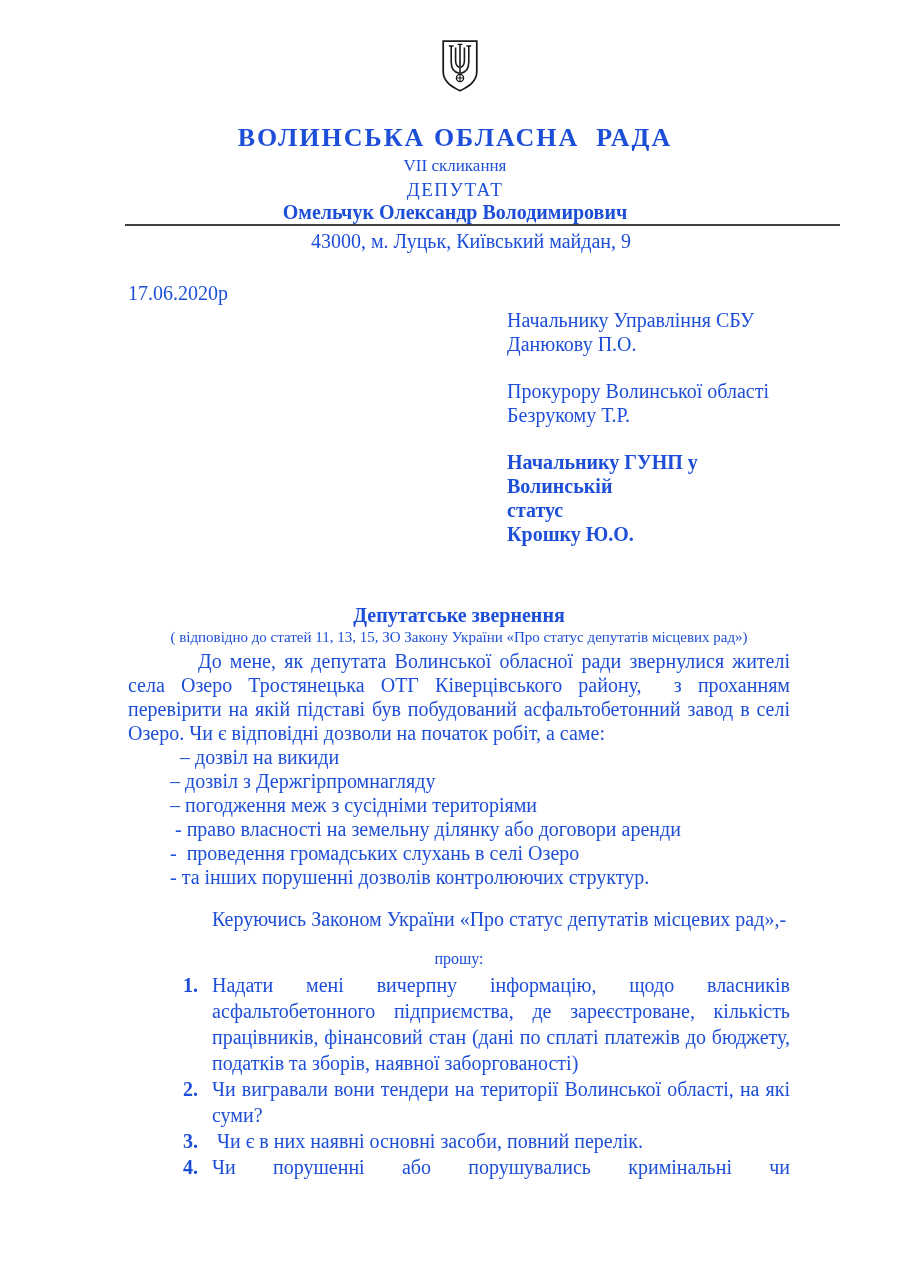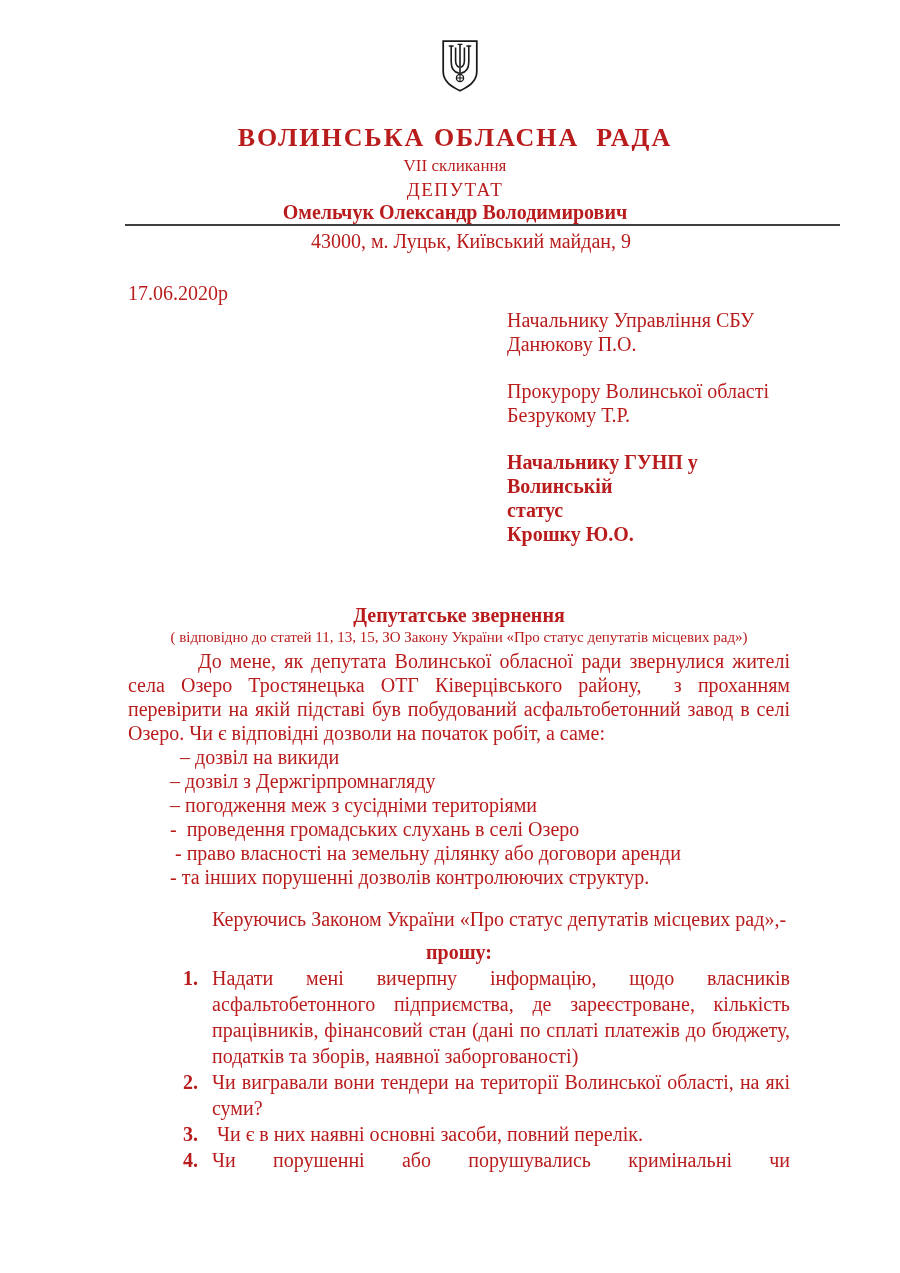--- a/index.html
+++ b/index.html
@@ -1,21 +1,21 @@
 <!DOCTYPE html>
 <html lang="uk"><head>
 <meta charset="utf-8">
 <style>
   html,body { margin:0; padding:0; background:#ffffff; }
   .page {
     position:relative;
     width:900px; height:1273px;
     margin:0 auto;
     background:#ffffff;
-    color:#b91c1c;
+    color:#1d4ed8;
     font-family:"Liberation Serif","DejaVu Serif",serif;
     overflow:hidden;
   }
   
   .emblem-wrap { padding-top:38px; text-align:center; margin-left:20px; }
   .emblem-wrap svg { display:inline-block; }
   .org-name {
     margin-top:24px; text-align:center;
     font-size:26px; font-weight:bold; letter-spacing:2px;
     line-height:32px; white-space:pre; margin-left:10px;
@@ -41,21 +41,21 @@
   .body-para {
     margin:0; font-size:20px; line-height:24px;
     text-align:justify; white-space:pre-wrap;
   }
   .intro-para { margin-top:2px; text-indent:70px; }
   .legal-para { margin-top:18px; text-indent:84px; }
 
   .dash-list { font-size:20px; line-height:24px; padding-left:42px; }
   .dash-item { white-space:pre-wrap; }
 
-  .request-label { margin-top:8px; text-align:center; font-size:20px; font-weight:bold; line-height:26px; }
+  .request-label { margin-top:15px; text-align:center; font-size:16px; font-weight:normal; line-height:26px; }
 
   .req-list { font-size:20px; line-height:26px; }
   .req-item { position:relative; padding-left:84px; text-align:justify; }
   .req-num { position:absolute; left:55px; top:0; font-weight:bold; }
   .req-text { white-space:pre-wrap; }
   .stretch-last { text-align-last:justify; }
 </style>
 </head>
 <body>
 
@@ -104,22 +104,22 @@
 
     <div class="doc-title">Депутатське звернення</div>
     <div class="doc-subtitle">( відповідно до статей 11, 13, 15, ЗО Закону України «Про статус депутатів місцевих рад»)</div>
 
     <p class="body-para intro-para">До мене, як депутата Волинської обласної ради звернулися жителі села Озеро Тростянецька ОТГ Ківерцівського району,  з проханням перевірити на якій підставі був побудований асфальтобетонний завод в селі Озеро. Чи є відповідні дозволи на початок робіт, а саме:</p>
 
     <div class="dash-list">
       <div class="dash-item">  – дозвіл на викиди</div>
       <div class="dash-item">– дозвіл з Держгірпромнагляду</div>
       <div class="dash-item">– погодження меж з сусідніми територіями</div>
+      <div class="dash-item"> - право власності на земельну ділянку або договори аренди</div>
       <div class="dash-item">-  проведення громадських слухань в селі Озеро</div>
-      <div class="dash-item"> - право власності на земельну ділянку або договори аренди</div>
       <div class="dash-item">- та інших порушенні дозволів контролюючих структур.</div>
     </div>
 
     <p class="body-para legal-para">Керуючись Законом України «Про статус депутатів місцевих рад»,-</p>
 
     <div class="request-label">прошу:</div>
 
     <div class="req-list">
       <div class="req-item">
         <span class="req-num">1.</span>

